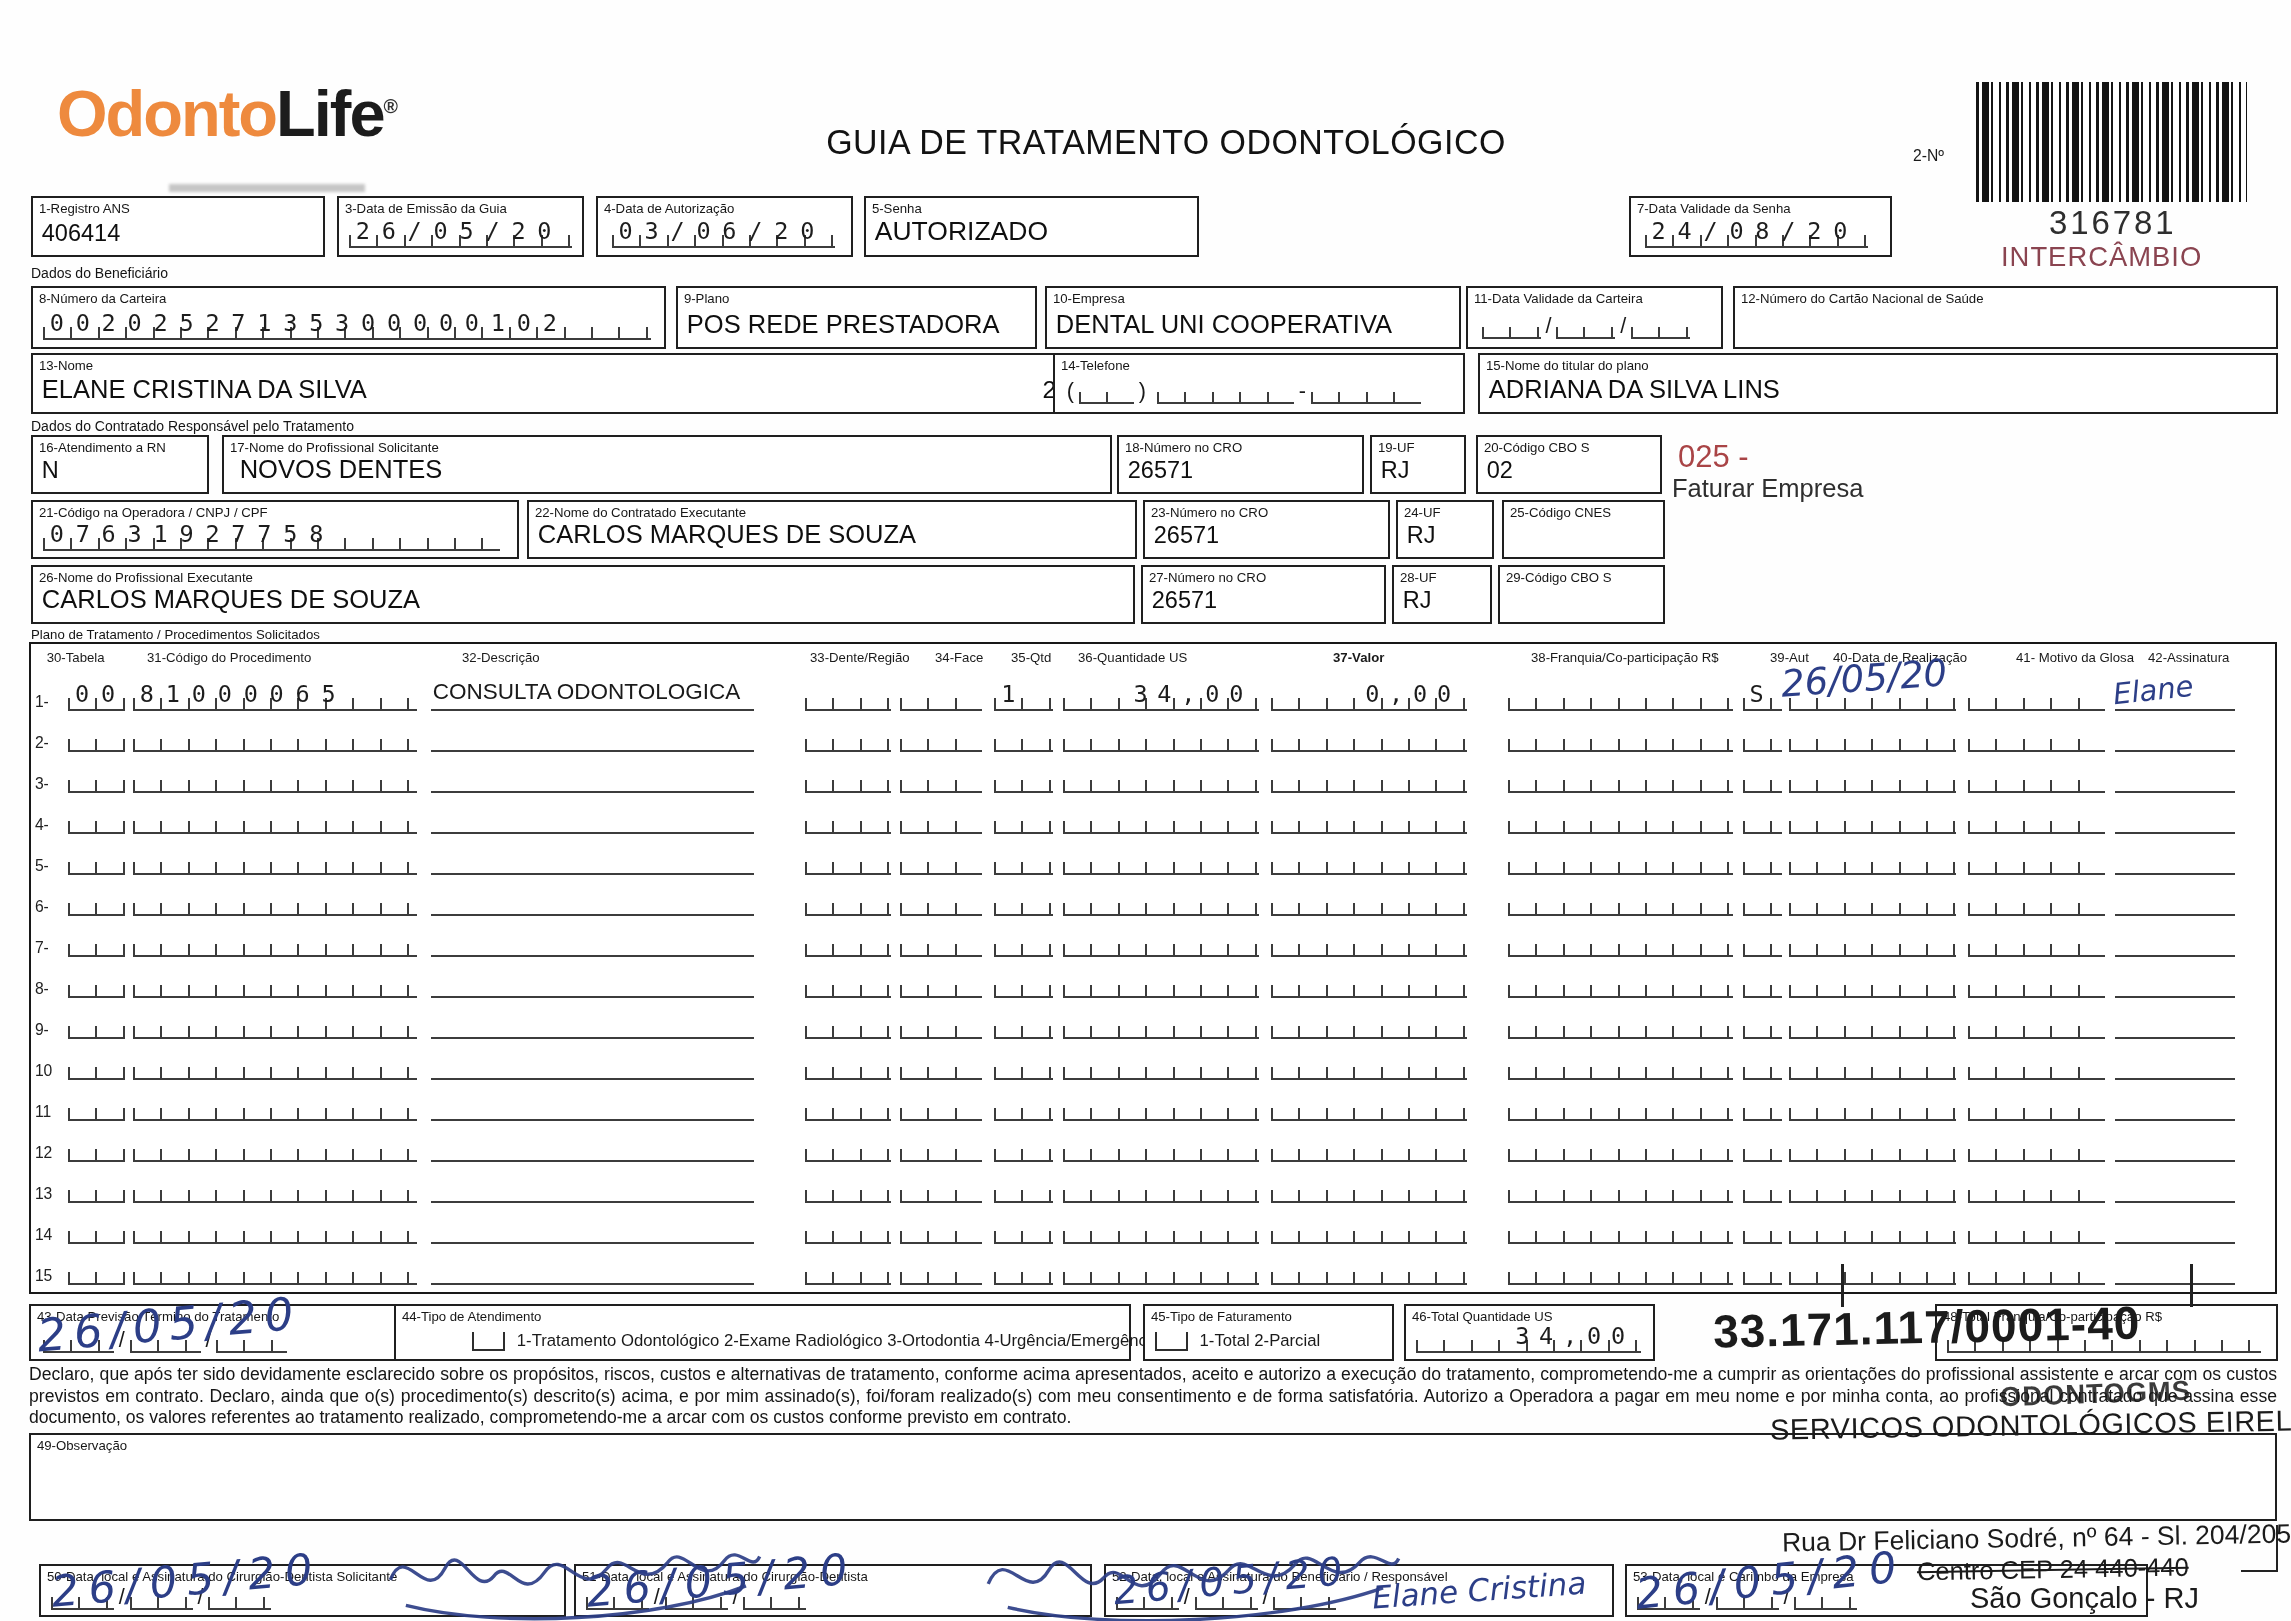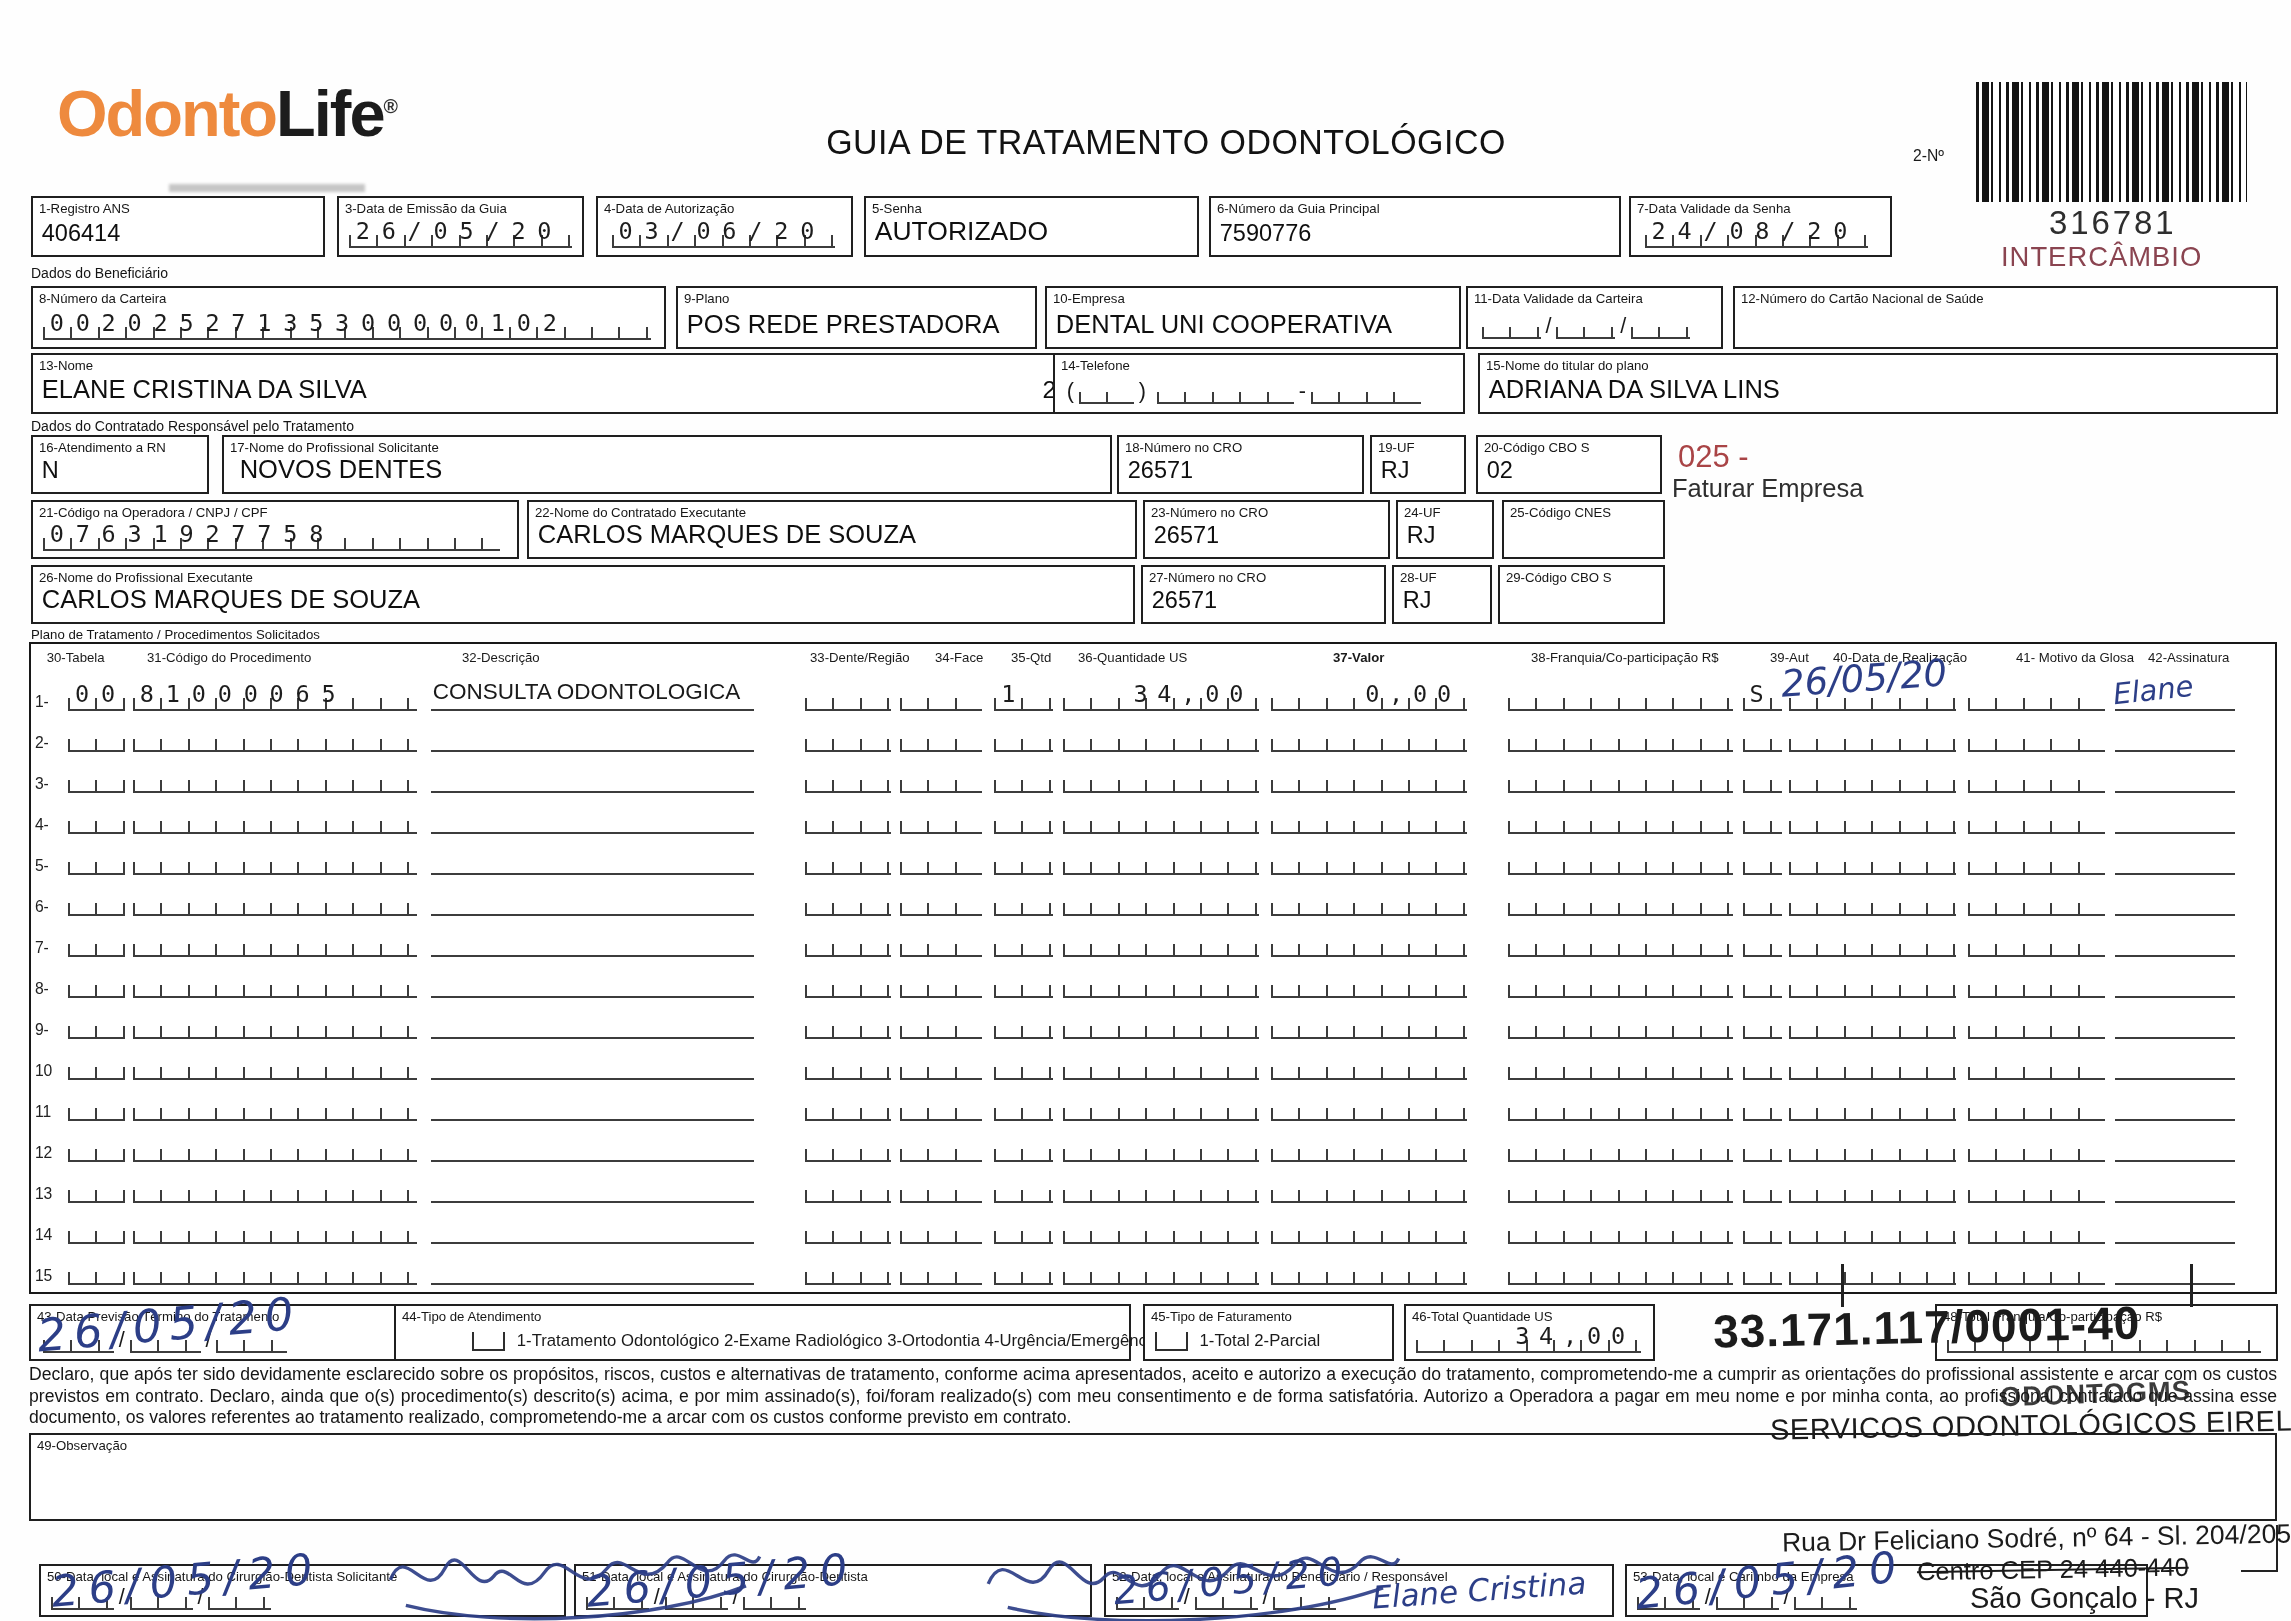--- a/index.html
+++ b/index.html
@@ -77,24 +77,20 @@
   <div class="box" style="left:596px;top:196px;width:257px;height:61px;">
     <span class="lbl">4-Data de Autorização</span>
     <span class="cg" style="position:absolute;left:13.7px;bottom:6.9px;width:223px;">
         <span class="digits">03/06/20</span>
       </span>
   </div>
   <div class="box" style="left:864px;top:196px;width:335px;height:61px;">
     <span class="lbl">5-Senha</span>
     <span class="val" style="font-size:26.5px;">AUTORIZADO</span>
   </div>
-  <div class="box" style="left:1209px;top:196px;width:412px;height:61px;">
-    <span class="lbl">6-Número da Guia Principal</span>
-    <span class="val">7590776</span>
-  </div>
   <div class="box" style="left:1629px;top:196px;width:263px;height:61px;">
     <span class="lbl">7-Data Validade da Senha</span>
     <span class="cg" style="position:absolute;left:13.7px;bottom:6.9px;width:223px;">
         <span class="digits">24/08/20</span>
       </span>
   </div>
 
   <span class="seclabel" style="left:31px;top:265px;">Dados do Beneficiário</span>
 
   <div class="box" style="left:31px;top:286px;width:635px;height:63px;">

